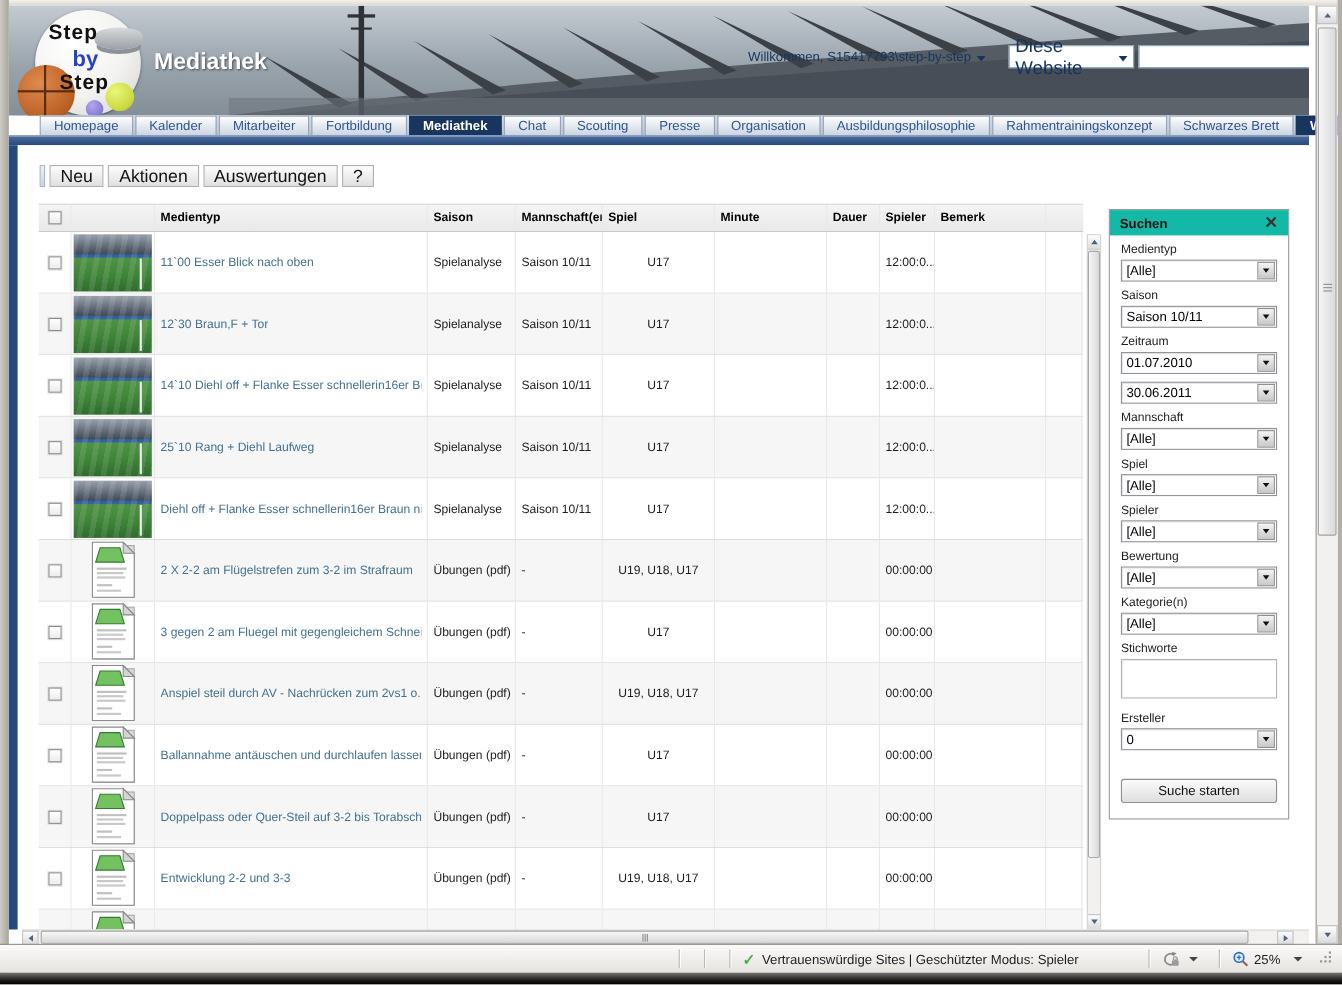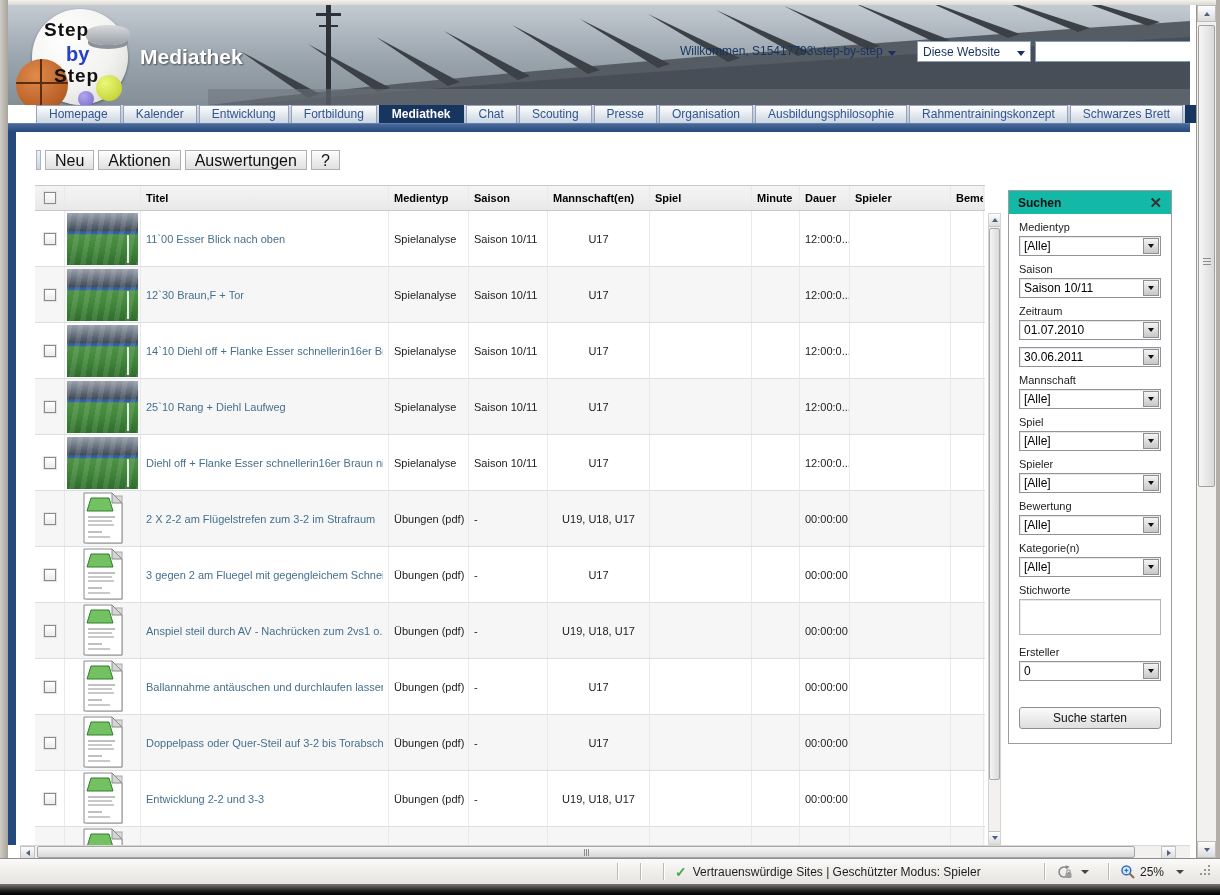--- a/index.html
+++ b/index.html
@@ -28,21 +28,21 @@
       background:radial-gradient(circle at 35% 30%,#eaf77a,#c9d83e 70%,#9fae22);}
   .logo .smallball{position:absolute;left:64px;top:84px;width:16px;height:16px;border-radius:50%;
       background:radial-gradient(circle at 35% 30%,#b2a6ee,#7463c8);}
   .logo .t1{position:absolute;left:30px;top:12px;font-size:19px;font-weight:bold;color:#111;letter-spacing:1px;}
   .logo .t2{position:absolute;left:52px;top:36px;font-size:20px;font-weight:bold;color:#2741c4;}
   .logo .t3{position:absolute;left:40px;top:58px;font-size:19px;font-weight:bold;color:#111;letter-spacing:1px;}
   .page-title{position:absolute;left:132px;top:40px;font-size:21px;font-weight:bold;color:#fff;text-shadow:1px 1px 2px rgba(0,0,0,.55);}
   .welcome{position:absolute;left:672px;top:39px;font-size:12px;color:#16335f;display:flex;align-items:center;gap:5px;cursor:pointer;}
   .caret-down{width:0;height:0;border-left:4px solid transparent;border-right:4px solid transparent;border-top:5px solid #16335f;display:inline-block;margin-top:4px;}
   .scope-box{position:absolute;left:909px;top:36px;width:114px;height:21px;background:#fff;border:1px solid #8ea0b5;
-      font-size:12px;color:#16335f;display:flex;align-items:center;justify-content:space-between;padding:0 5px;cursor:pointer;}
+      font-size:17px;color:#16335f;display:flex;align-items:center;justify-content:space-between;padding:0 5px;cursor:pointer;}
   .site-search{position:absolute;left:1027px;top:36px;width:160px;height:21px;border:1px solid #7f9db9;font-size:12px;padding:0 4px;}
 
   
   .tabs{position:absolute;left:8px;top:105px;width:1182px;height:18px;background:linear-gradient(#d8dee8,#b9c3d2);
       display:flex;align-items:flex-end;padding-left:0;overflow:hidden;margin-left:28px;}
   .tab{height:18px;line-height:17px;padding:0 12px;margin-right:2px;font-size:12px;color:#2e5690;white-space:nowrap;
       background:linear-gradient(#fefefe,#ccd5e2);border:1px solid #94a3bb;border-bottom:none;cursor:pointer;}
   .tab.active{background:#17355f;color:#fff;font-weight:bold;border-color:#17355f;}
   .tab.right-tab{margin-left:auto;margin-right:-14px;background:#17355f;color:#fff;font-weight:bold;border-color:#17355f;}
   .blue-bar{position:absolute;left:8px;top:123px;width:1182px;height:9px;background:linear-gradient(#49699a,#27497b);border-top:1px solid #5f80ad;}
@@ -182,21 +182,21 @@
     <div class="scope-box">
       <span>Diese Website</span>
       <span class="caret-down"></span>
     </div>
     <input class="site-search" value="" style="">
   </div>
 
   <div class="tabs">
     <div class="tab">Homepage</div>
     <div class="tab">Kalender</div>
-    <div class="tab">Entwicklung</div>
+    <div class="tab">Mitarbeiter</div>
     <div class="tab">Fortbildung</div>
     <div class="tab active">Mediathek</div>
     <div class="tab">Chat</div>
     <div class="tab">Scouting</div>
     <div class="tab">Presse</div>
     <div class="tab">Organisation</div>
     <div class="tab">Ausbildungsphilosophie</div>
     <div class="tab">Rahmentrainingskonzept</div>
     <div class="tab">Schwarzes Brett</div>
     <div class="tab right-tab">Websiteaktionen</div>
@@ -213,21 +213,20 @@
       <button class="tb-btn">Auswertungen</button>
       <button class="tb-btn">?</button>
     </div>
 
     <div class="list">
       <div class="hrow">
         <div class="c c-check">
             <span class="cb"></span>
           </div>
         <div class="c"></div>
-        <div class="c">Titel</div>
         <div class="c">Medientyp</div>
         <div class="c">Saison</div>
         <div class="c">Mannschaft(en)</div>
         <div class="c">Spiel</div>
         <div class="c">Minute</div>
         <div class="c">Dauer</div>
         <div class="c">Spieler</div>
         <div class="c">Bemerk</div>
       </div>
       <div class="rows">

